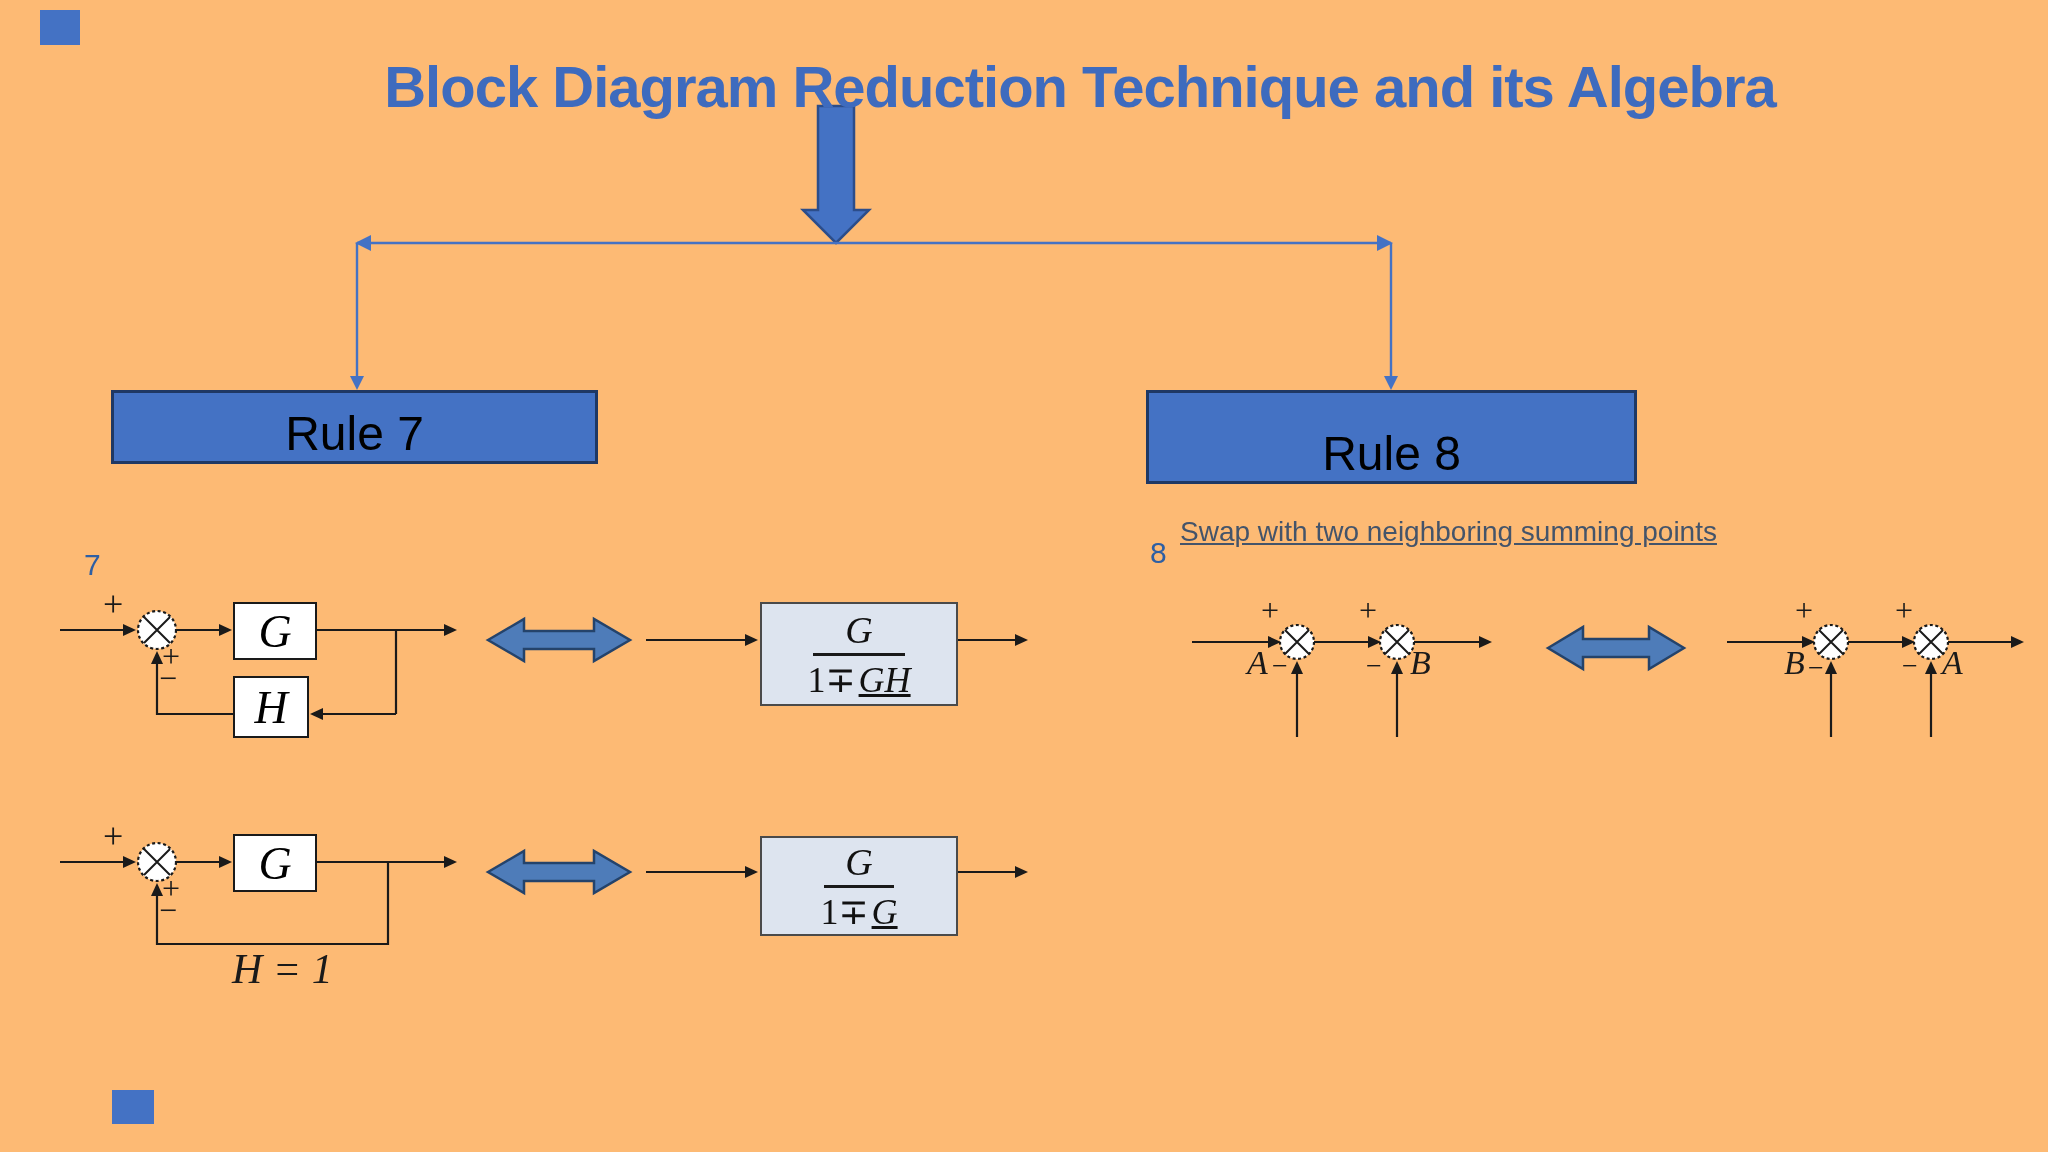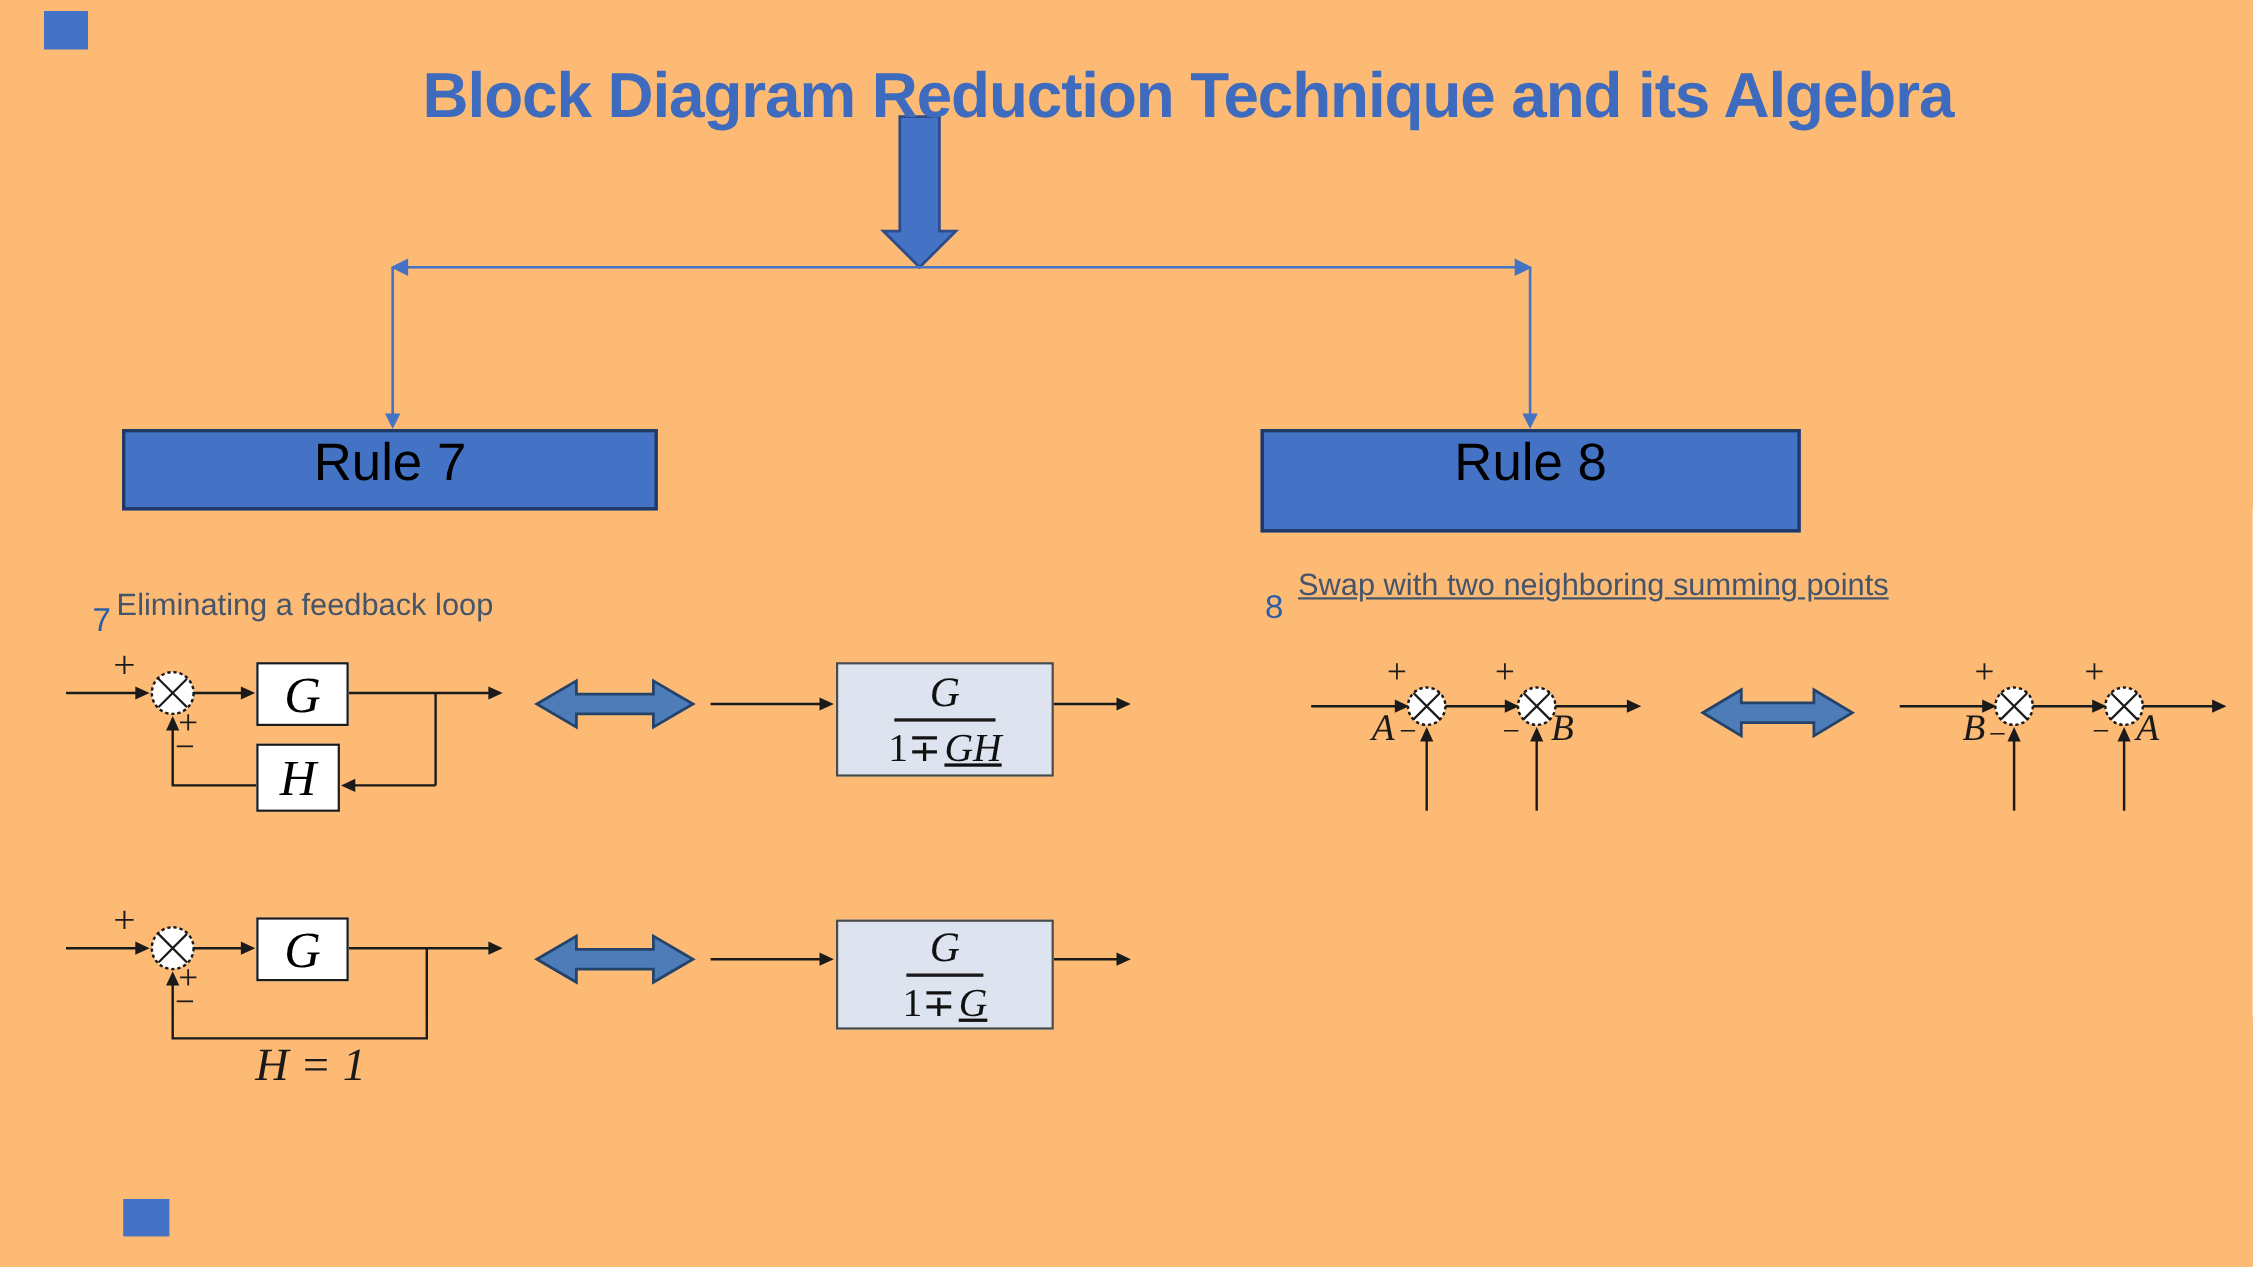--- a/index.html
+++ b/index.html
@@ -23,21 +23,21 @@
   
   .title{
     left:0;top:14px;width:100%;box-sizing:border-box;padding-left:112px;
     text-align:center;font-size:58px;font-weight:700;letter-spacing:-1px;
     color:var(--c-title,#3E6BBE);white-space:nowrap;
   }
   .deco{background:var(--c-shape-fill,#4472C4);}
   .rulebox{
     background:var(--c-shape-fill,#4472C4);
     border:3px solid var(--c-shape-border,#1F3864);
-    display:flex;align-items:flex-start;justify-content:center;
+    display:flex;align-items:flex-end;justify-content:center;
     font-size:48px;color:#000;box-sizing:border-box;
   }
   .capnum{font-size:30px;color:var(--c-caption-number,#2E5FA3);line-height:1;}
   .captext{font-size:28px;color:var(--c-caption-text,#44546A);line-height:1;}
   .sign{font-family:"Liberation Serif",serif;font-size:32px;line-height:1;color:var(--c-ink,#1a1a1a);}
   .lbl{font-family:"Liberation Serif",serif;font-style:italic;font-size:34px;line-height:1;color:var(--c-ink,#1a1a1a);}
   .gbox{
     background:#ffffff;border:2.2px solid var(--c-ink,#1a1a1a);box-sizing:border-box;
     display:flex;align-items:center;justify-content:center;
     font-family:"Liberation Serif",serif;font-style:italic;font-size:46px;color:#000;
@@ -182,21 +182,20 @@
   <h1 class="abs title">Block Diagram Reduction Technique and its Algebra</h1>
 
   <div class="abs rulebox" style="left:111px;top:390px;width:487px;height:74px;">
     <span>Rule 7</span>
   </div>
   <div class="abs rulebox" style="left:1146px;top:390px;width:491px;height:94px;">
     <span>Rule 8</span>
   </div>
 
   <span class="abs capnum" style="left:84px;top:550px;">7</span>
-  <span class="abs captext" style="left:106px;top:536px;">Eliminating a feedback loop</span>
 
   <span class="abs capnum" style="left:1150px;top:538px;">8</span>
   <span class="abs captext" style="left:1180px;top:518px;text-decoration:underline;">Swap with two neighboring summing points</span>
 
   <span class="abs sign" style="left:103px;top:586px;font-size:36px;">+</span>
   <span class="abs sign" style="left:162px;top:640px;">+</span>
   <span class="abs sign" style="left:159px;top:662px;">−</span>
   <div class="abs gbox" style="left:233px;top:602px;width:84px;height:58px;">
     <span>G</span>
   </div>

